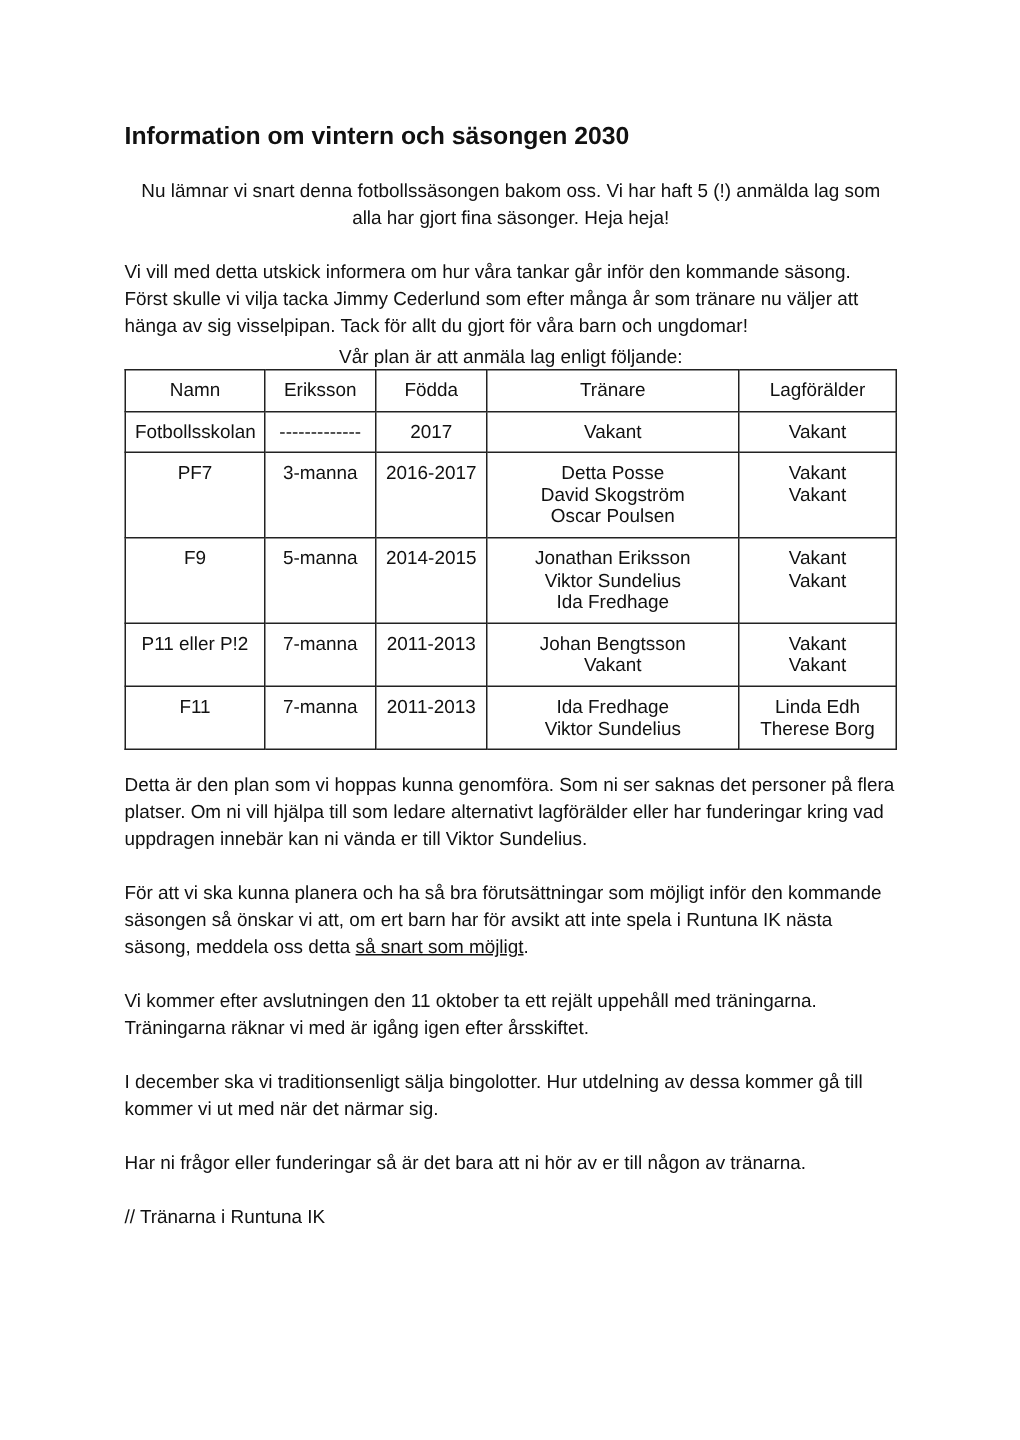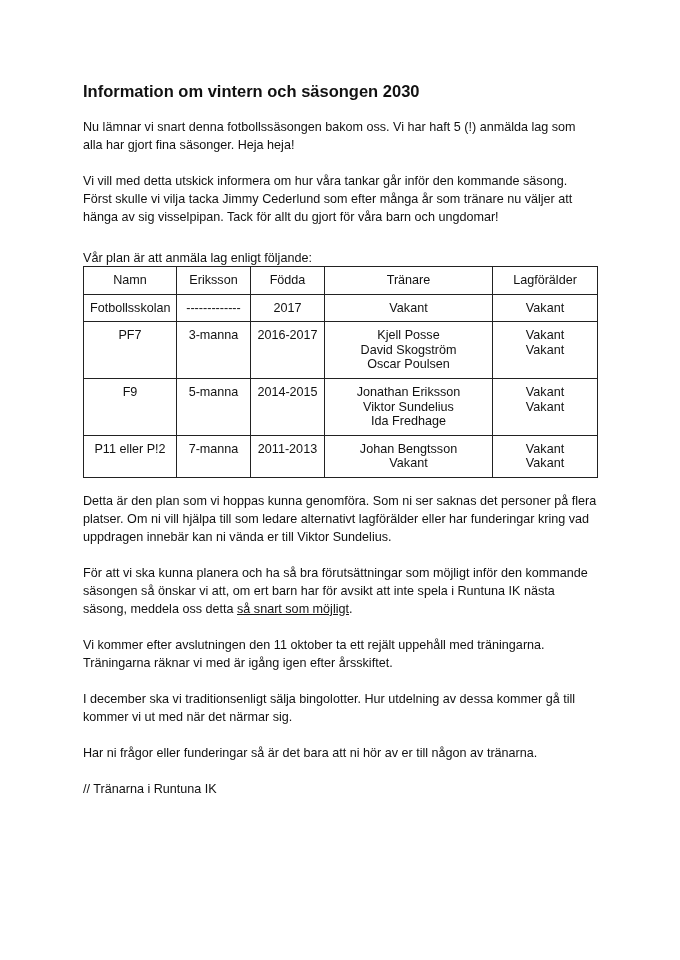--- a/index.html
+++ b/index.html
@@ -48,25 +48,25 @@
       padding: 6px 6px 6px 6px;
     }
     .cell-line { display: block; white-space: nowrap; }
   </style>
 </head>
 <body>
 
 <div class="page">
   <h1 class="title">Information om vintern och säsongen 2030</h1>
 
-  <p class="para" style="margin-top:16px;">Nu lämnar vi snart denna fotbollssäsongen bakom oss. Vi har haft 5 (!) anmälda lag som alla har gjort fina säsonger. Heja heja!</p>
+  <p class="para" style="margin-top:16px;text-align:center;">Nu lämnar vi snart denna fotbollssäsongen bakom oss. Vi har haft 5 (!) anmälda lag som alla har gjort fina säsonger. Heja heja!</p>
 
   <p class="para" style="margin-top:18px;">Vi vill med detta utskick informera om hur våra tankar går inför den kommande säsong. Först skulle vi vilja tacka Jimmy Cederlund som efter många år som tränare nu väljer att hänga av sig visselpipan. Tack för allt du gjort för våra barn och ungdomar!</p>
 
-  <p class="para" style="margin-top:24px; line-height:16px;">Vår plan är att anmäla lag enligt följande:</p>
+  <p class="para" style="margin-top:4px; line-height:16px;text-align:center;">Vår plan är att anmäla lag enligt följande:</p>
 
   <table class="teams">
     <colgroup>
       <col style="width:93px">
       <col style="width:74px">
       <col style="width:74px">
       <col style="width:168px">
       <col style="width:105px">
     </colgroup>
     <tbody>
@@ -86,21 +86,21 @@
       </td>
       <td>
         <span class="cell-line">Vakant</span>
       </td>
     </tr>
     <tr>
       <td>PF7</td>
       <td>3-manna</td>
       <td>2016-2017</td>
       <td>
-        <span class="cell-line">Kjell Posse</span>
+        <span class="cell-line">Detta Posse</span>
         <span class="cell-line">David Skogström</span>
         <span class="cell-line">Oscar Poulsen</span>
       </td>
       <td>
         <span class="cell-line">Vakant</span>
         <span class="cell-line">Vakant</span>
       </td>
     </tr>
     <tr>
       <td>F9</td>
@@ -122,20 +122,33 @@
       <td>2011-2013</td>
       <td>
         <span class="cell-line">Johan Bengtsson</span>
         <span class="cell-line">Vakant</span>
       </td>
       <td>
         <span class="cell-line">Vakant</span>
         <span class="cell-line">Vakant</span>
       </td>
     </tr>
+    <tr>
+      <td>F11</td>
+      <td>7-manna</td>
+      <td>2011-2013</td>
+      <td>
+        <span class="cell-line">Ida Fredhage</span>
+        <span class="cell-line">Viktor Sundelius</span>
+      </td>
+      <td>
+        <span class="cell-line">Linda Edh</span>
+        <span class="cell-line">Therese Borg</span>
+      </td>
+    </tr>
   </tbody>
     </table>
 
   <p class="para" style="margin-top:14px;">Detta är den plan som vi hoppas kunna genomföra. Som ni ser saknas det personer på flera platser. Om ni vill hjälpa till som ledare alternativt lagförälder eller har funderingar kring vad uppdragen innebär kan ni vända er till Viktor Sundelius.</p>
 
   <p class="para" style="margin-top:18px;"><span>För att vi ska kunna planera och ha så bra förutsättningar som möjligt inför den kommande säsongen så önskar vi att, om ert barn har för avsikt att inte spela i Runtuna IK nästa säsong, meddela oss detta </span><span class="u">så snart som möjligt</span><span>.</span></p>
 
   <p class="para" style="margin-top:18px;">Vi kommer efter avslutningen den 11 oktober ta ett rejält uppehåll med träningarna. Träningarna räknar vi med är igång igen efter årsskiftet.</p>
 
   <p class="para" style="margin-top:18px;">I december ska vi traditionsenligt sälja bingolotter. Hur utdelning av dessa kommer gå till kommer vi ut med när det närmar sig.</p>

